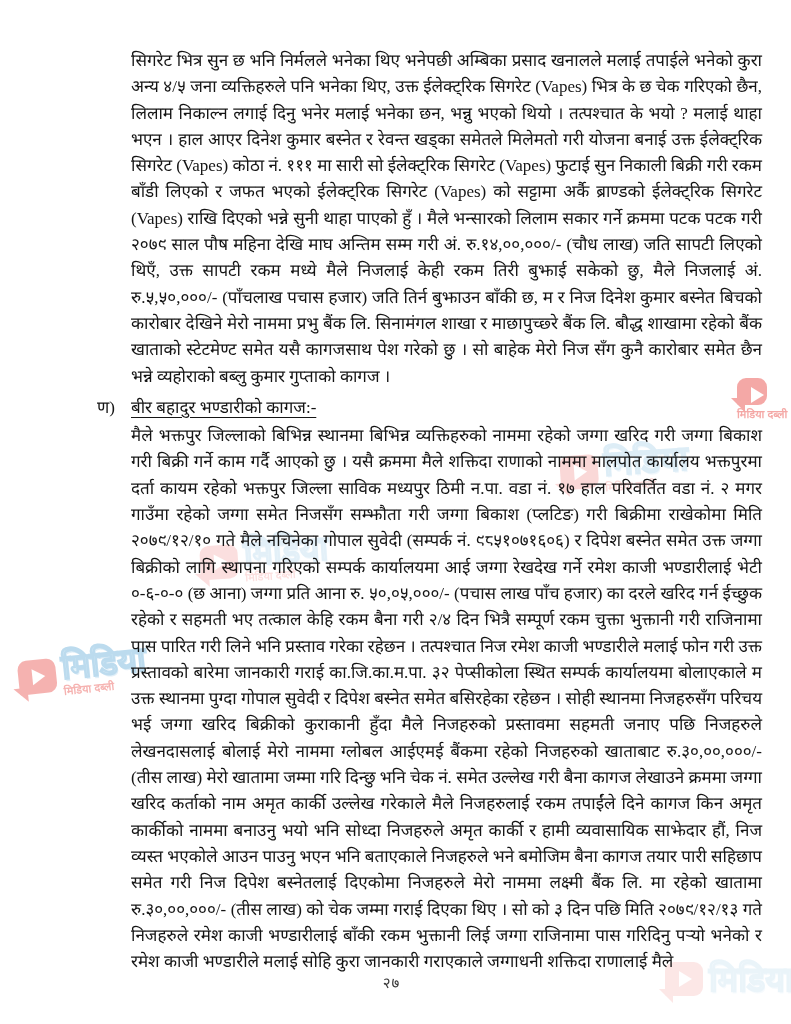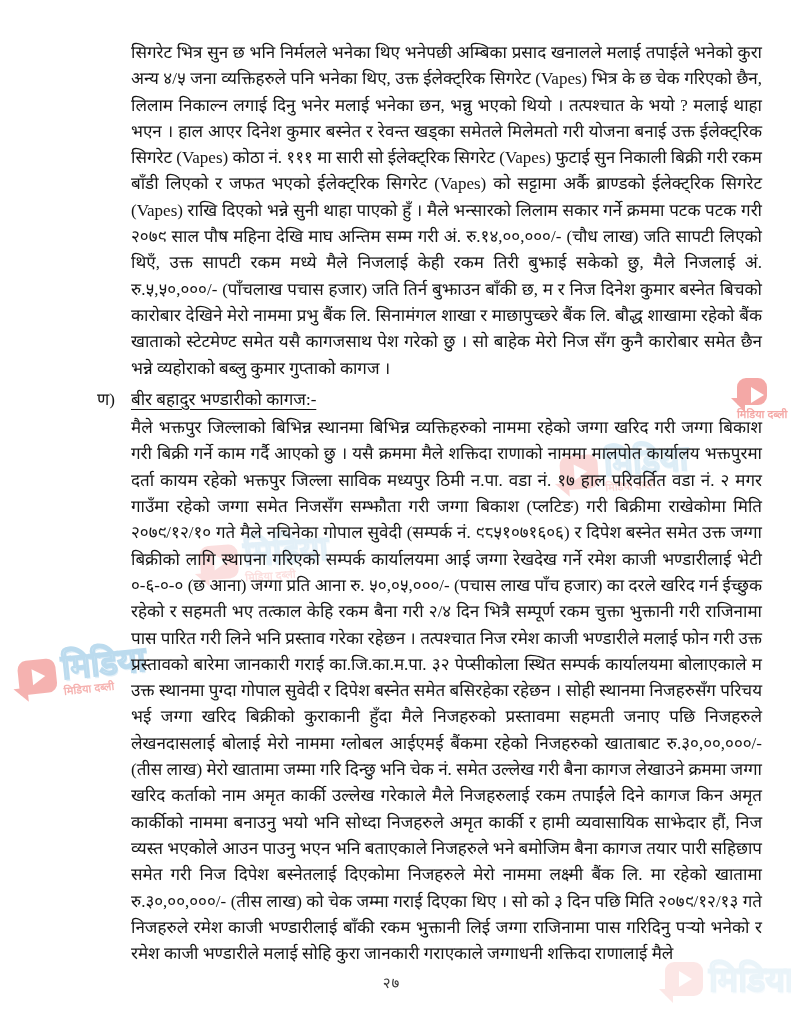--- a/index.html
+++ b/index.html
@@ -7,21 +7,21 @@
     position:relative;
     width:791px;height:1024px;
     margin:0 auto;
     background:#ffffff;
     overflow:hidden;
     font-family:"Liberation Serif","DejaVu Serif",serif;
     color:#141414;
   }
   .content{
     position:absolute;
-    left:131px;top:40px;
+    left:131px;top:48px;
     width:631px;
     font-size:17px;
     line-height:26.3px;
     text-align:justify;
   }
   .para{margin:0;}
   .heading-row{
     position:relative;
     margin:5px 0 2px 0;
   }

